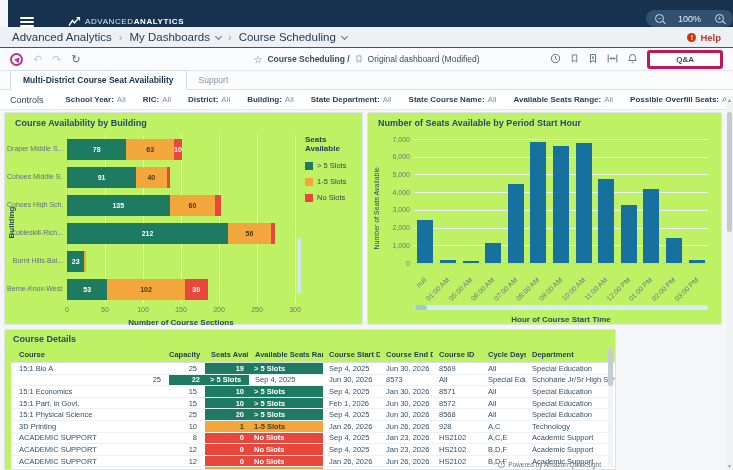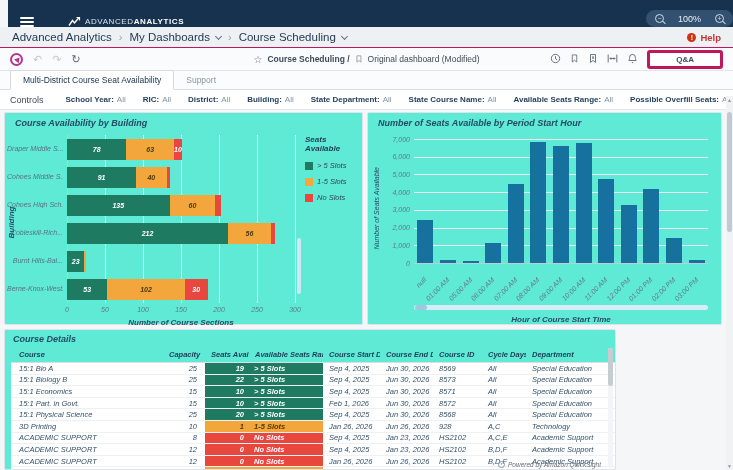--- a/index.html
+++ b/index.html
@@ -33,31 +33,31 @@
   .tb-ic{font-size:11px;color:#5f6b7a;margin-left:10px;cursor:pointer;line-height:1;}
   .tb-ic.dim{color:#c3cad1;}
   .tb-center{position:absolute;left:50%;transform:translateX(-50%);display:flex;align-items:center;gap:5px;font-size:8.5px;color:#3d4b5c;}
   .tb-center .star{font-size:10px;color:#5f6b7a;}
   .tb-right{margin-left:auto;display:flex;align-items:center;gap:9px;}
   .qa-btn{border:3px solid #be185d;border-radius:3px;background:#fff;font-size:8px;font-weight:bold;color:#3d4b5c;padding:2px 26px;cursor:pointer;}
 
   
   .tabbar{position:absolute;left:0;top:71px;width:733px;height:19px;background:#fbfcfd;border-bottom:1px solid #d9dee3;display:flex;align-items:flex-end;padding-left:10px;}
   .tab{font-size:8.5px;padding:4px 12px 4px;cursor:pointer;color:#8a969e;}
-  .tab.active{background:#fff;border:1px solid #d5dbe0;border-bottom:1px solid #fff;margin-bottom:-1px;color:#16324f;font-weight:normal;border-radius:2px 2px 0 0;}
+  .tab.active{background:#fff;border:1px solid #d5dbe0;border-bottom:1px solid #fff;margin-bottom:-1px;color:#16324f;font-weight:bold;border-radius:2px 2px 0 0;}
 
   
   .controls{position:absolute;left:0;top:90px;width:733px;height:20px;background:#fff;border-bottom:1px solid #e3e7ea;display:flex;align-items:center;padding:0 10px;}
   .controls-label{font-size:9px;color:#3d4b5c;margin-right:22px;}
   .filter{font-size:8px;margin-right:17px;white-space:nowrap;cursor:pointer;}
   .filter b{color:#1f3b57;font-weight:bold;}
   .filter span{color:#7e93a8;margin-left:3px;}
 
   
-  .card{position:absolute;background:#5eead4;border:1px solid #dde3e8;border-radius:2px;font-style:italic;}
+  .card{position:absolute;background:#bef264;border:1px solid #dde3e8;border-radius:2px;}
   #chart-left{left:4px;top:112px;width:359px;height:213px;}
   #chart-right{left:367px;top:112px;width:355px;height:213px;}
   .chart-title{position:absolute;left:10px;top:5px;font-size:9px;font-weight:bold;color:#254b69;}
   .gridv{position:absolute;width:1px;background:#eef1f4;}
   .gridh{position:absolute;height:1px;background:#eef1f4;}
   .axisline{background:#c3ccd4!important;}
   .ticklab{position:absolute;font-size:7px;color:#647789;white-space:nowrap;}
   .catlab{position:absolute;font-size:7px;color:#5d7183;text-align:right;white-space:nowrap;overflow:hidden;}
   .seg{position:absolute;display:flex;align-items:center;justify-content:center;font-size:7px;font-weight:bold;cursor:pointer;}
   .vbar{position:absolute;cursor:pointer;}
@@ -333,21 +333,20 @@
           <div class="tc seat" style="background: rgb(30, 123, 97); color: rgb(255, 255, 255);">19</div>
           <div class="tc range" style="background: rgb(30, 123, 97); color: rgb(255, 255, 255);">&gt; 5 Slots</div>
           <div class="tc">Sep 4, 2025</div>
           <div class="tc">Jun 30, 2026</div>
           <div class="tc">8569</div>
           <div class="tc">All</div>
           <div class="tc">Special Education</div>
           <div class="tc">Schoharie Jr/Sr High School</div>
         </div>
         <div class="trow tgrid">
-          <div class="tc first">15:1 Biology B</div>
           <div class="tc num">25</div>
           <div class="tc seat" style="background: rgb(30, 123, 97); color: rgb(255, 255, 255);">22</div>
           <div class="tc range" style="background: rgb(30, 123, 97); color: rgb(255, 255, 255);">&gt; 5 Slots</div>
           <div class="tc">Sep 4, 2025</div>
           <div class="tc">Jun 30, 2026</div>
           <div class="tc">8573</div>
           <div class="tc">All</div>
           <div class="tc">Special Education</div>
           <div class="tc">Schoharie Jr/Sr High School</div>
         </div>

